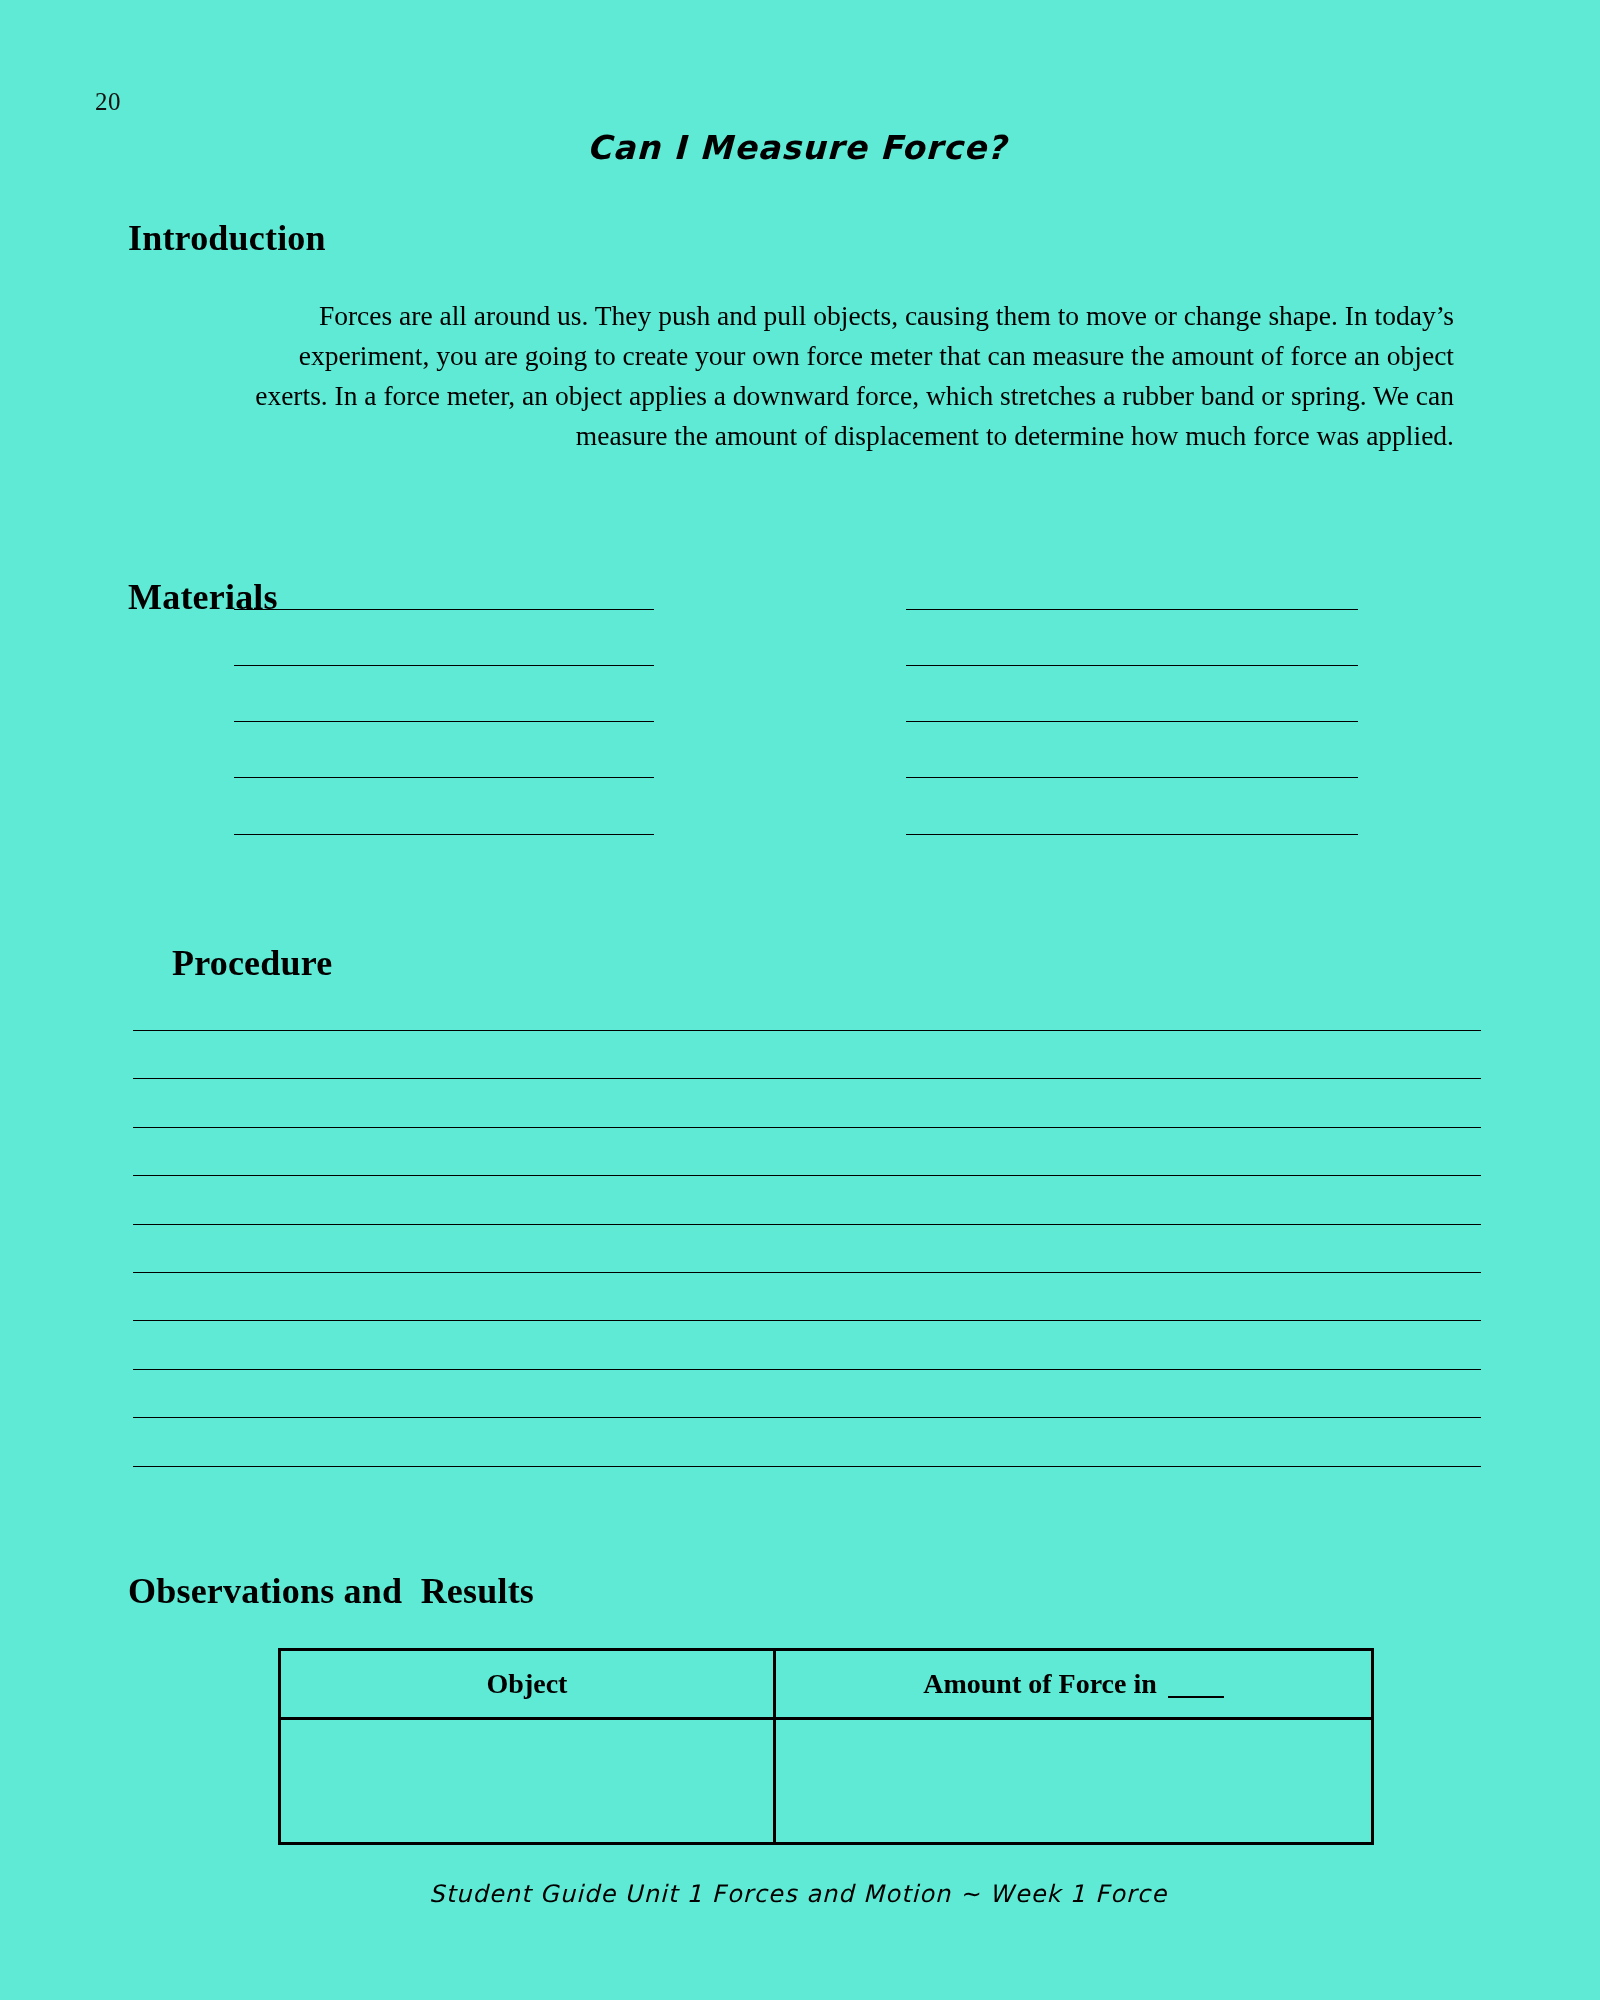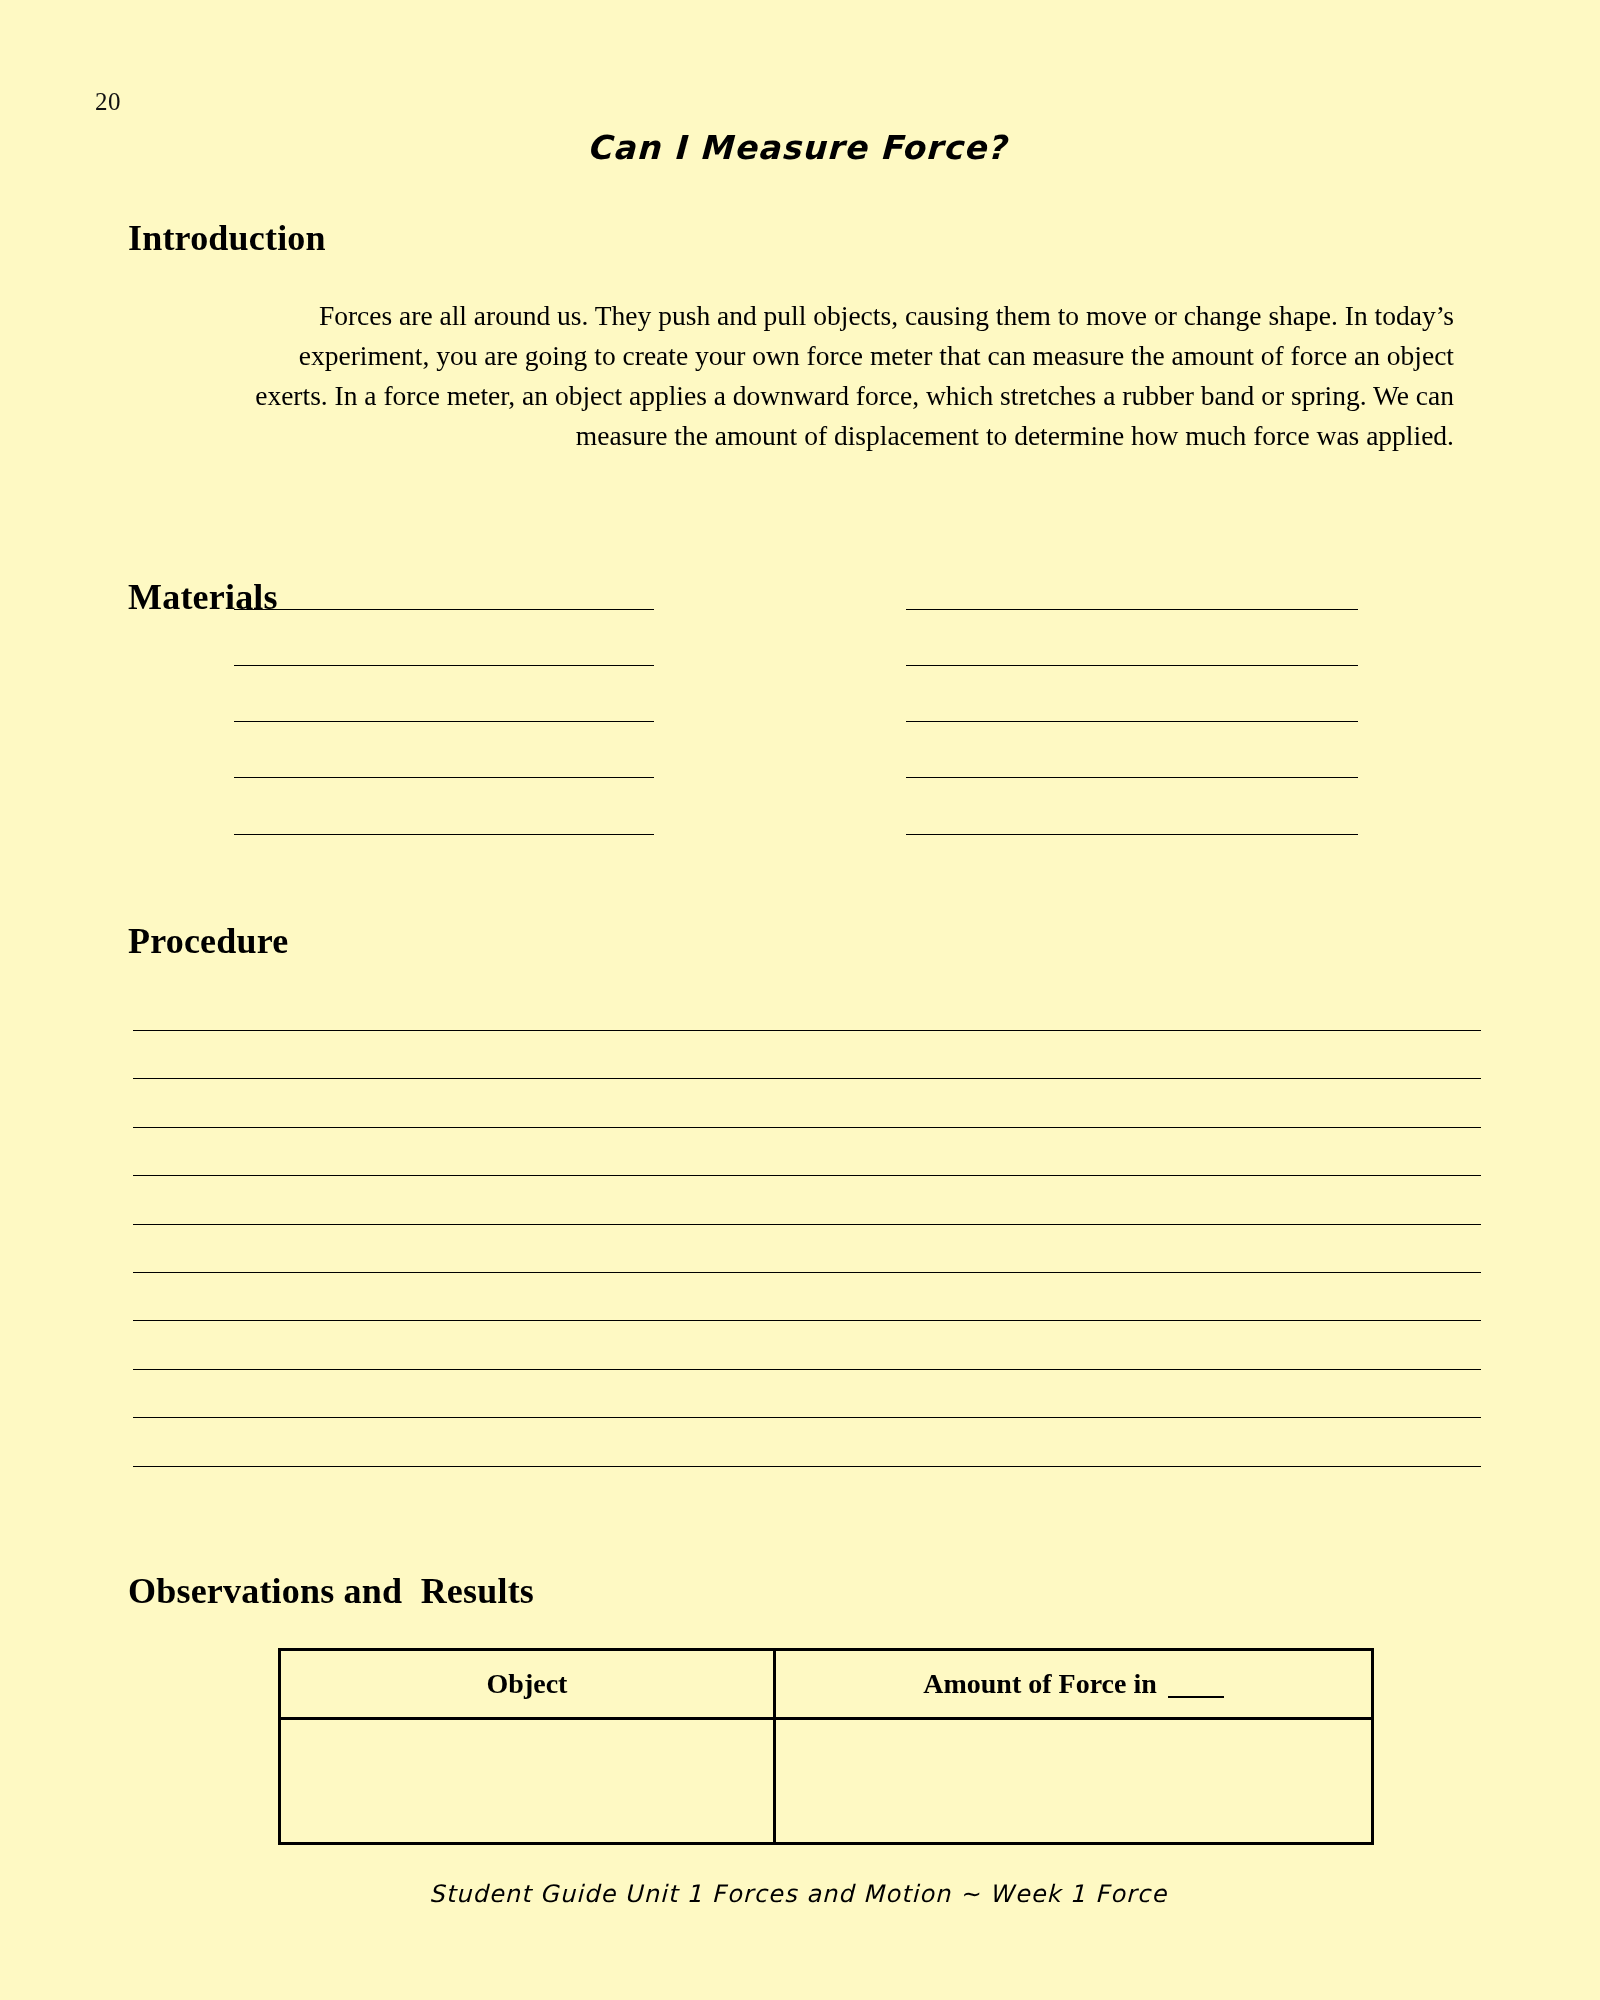--- a/index.html
+++ b/index.html
@@ -14,21 +14,21 @@
     font-family: "Liberation Serif", "DejaVu Serif", serif;
     color: #000000;
     overflow: hidden;
   }
 
   .page {
     position: absolute;
     left: 0; top: 0;
     width: 1600px;
     height: 2000px;
-    background: #fef9c3;
+    background: #5eead4;
   }
 
   
   .page-number {
     position: absolute;
     left: 95px;
     top: 88px;
     font-size: 25px;
     font-family: "Liberation Serif", "DejaVu Serif", serif;
     letter-spacing: 0.5px;
@@ -57,21 +57,21 @@
     left: 128px;
     font-family: "Liberation Serif", "DejaVu Serif", serif;
     font-weight: 700;
     font-size: 36px;
     letter-spacing: 0.2px;
     white-space: pre;
     color: #000;
   }
   #heading-introduction { top: 217px; }
   #heading-materials    { top: 543px; margin-top: 33px; }
-  #heading-procedure    { top: 920px; }
+  #heading-procedure    { top: 942px; margin-left: 44px; }
   #heading-observations { top: 1570px; }
 
   
   .intro-paragraph {
     position: absolute;
     left: 232px;
     top: 296px;
     width: 1222px;
     font-size: 27.5px;
     line-height: 40px;

